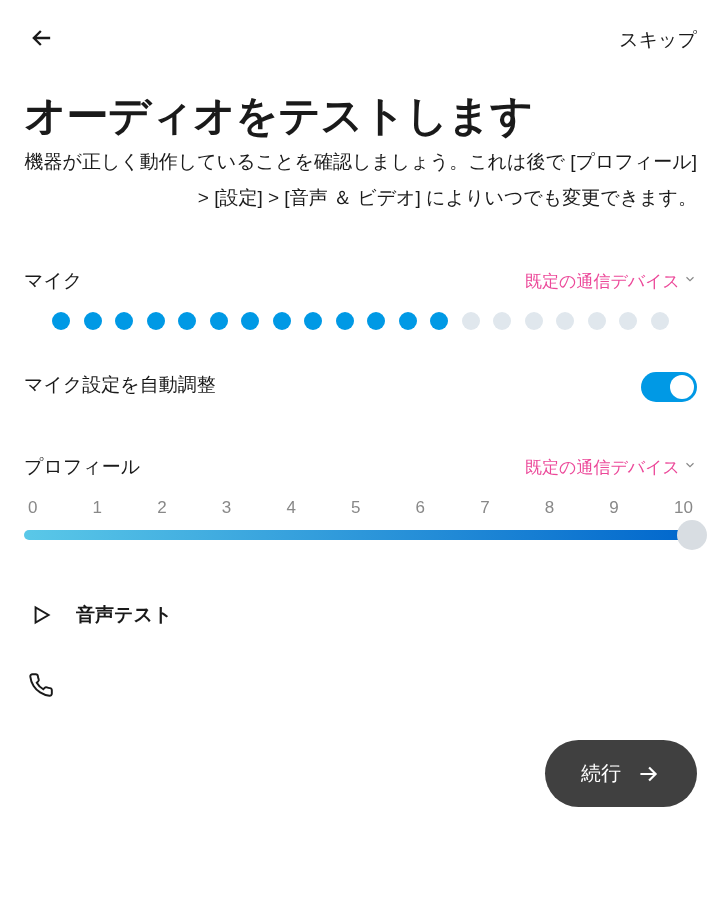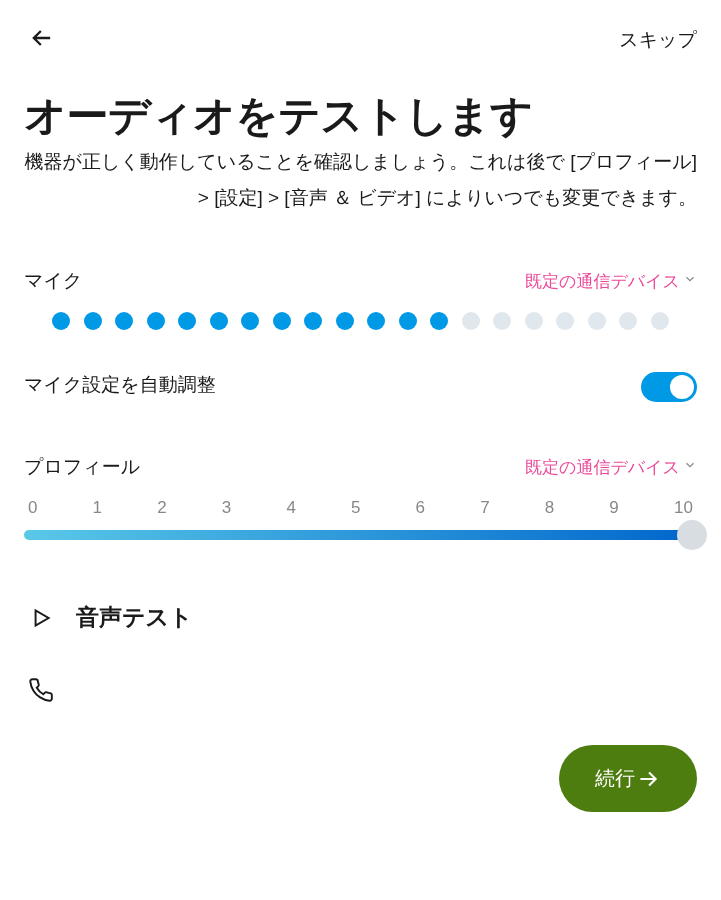--- a/index.html
+++ b/index.html
@@ -157,40 +157,41 @@
       margin-bottom: 16px;
     }
     .action-item svg {
       width: 26px;
       height: 26px;
       stroke: #1a1a1a;
       stroke-width: 1.8;
       fill: none;
     }
     .action-label {
-      font-size: 23px;
+      font-size: 19px;
       font-weight: 600;
       color: #1a1a1a;
       text-align: center;
     }
     .footer {
       display: flex;
       justify-content: flex-end;
       margin-top: 28px;
     }
     .continue-btn {
-      background: #4d7c0f;
+      background: #404040;
       color: #fff;
       border: none;
       border-radius: 34px;
       padding: 20px 36px;
       font-size: 20px;
       font-weight: 500;
       display: flex;
       align-items: center;
+      gap: 14px;
       cursor: pointer;
     }
     .continue-btn svg {
       width: 26px;
       height: 26px;
       stroke: #fff;
       stroke-width: 2;
       fill: none;
     }
   </style>

